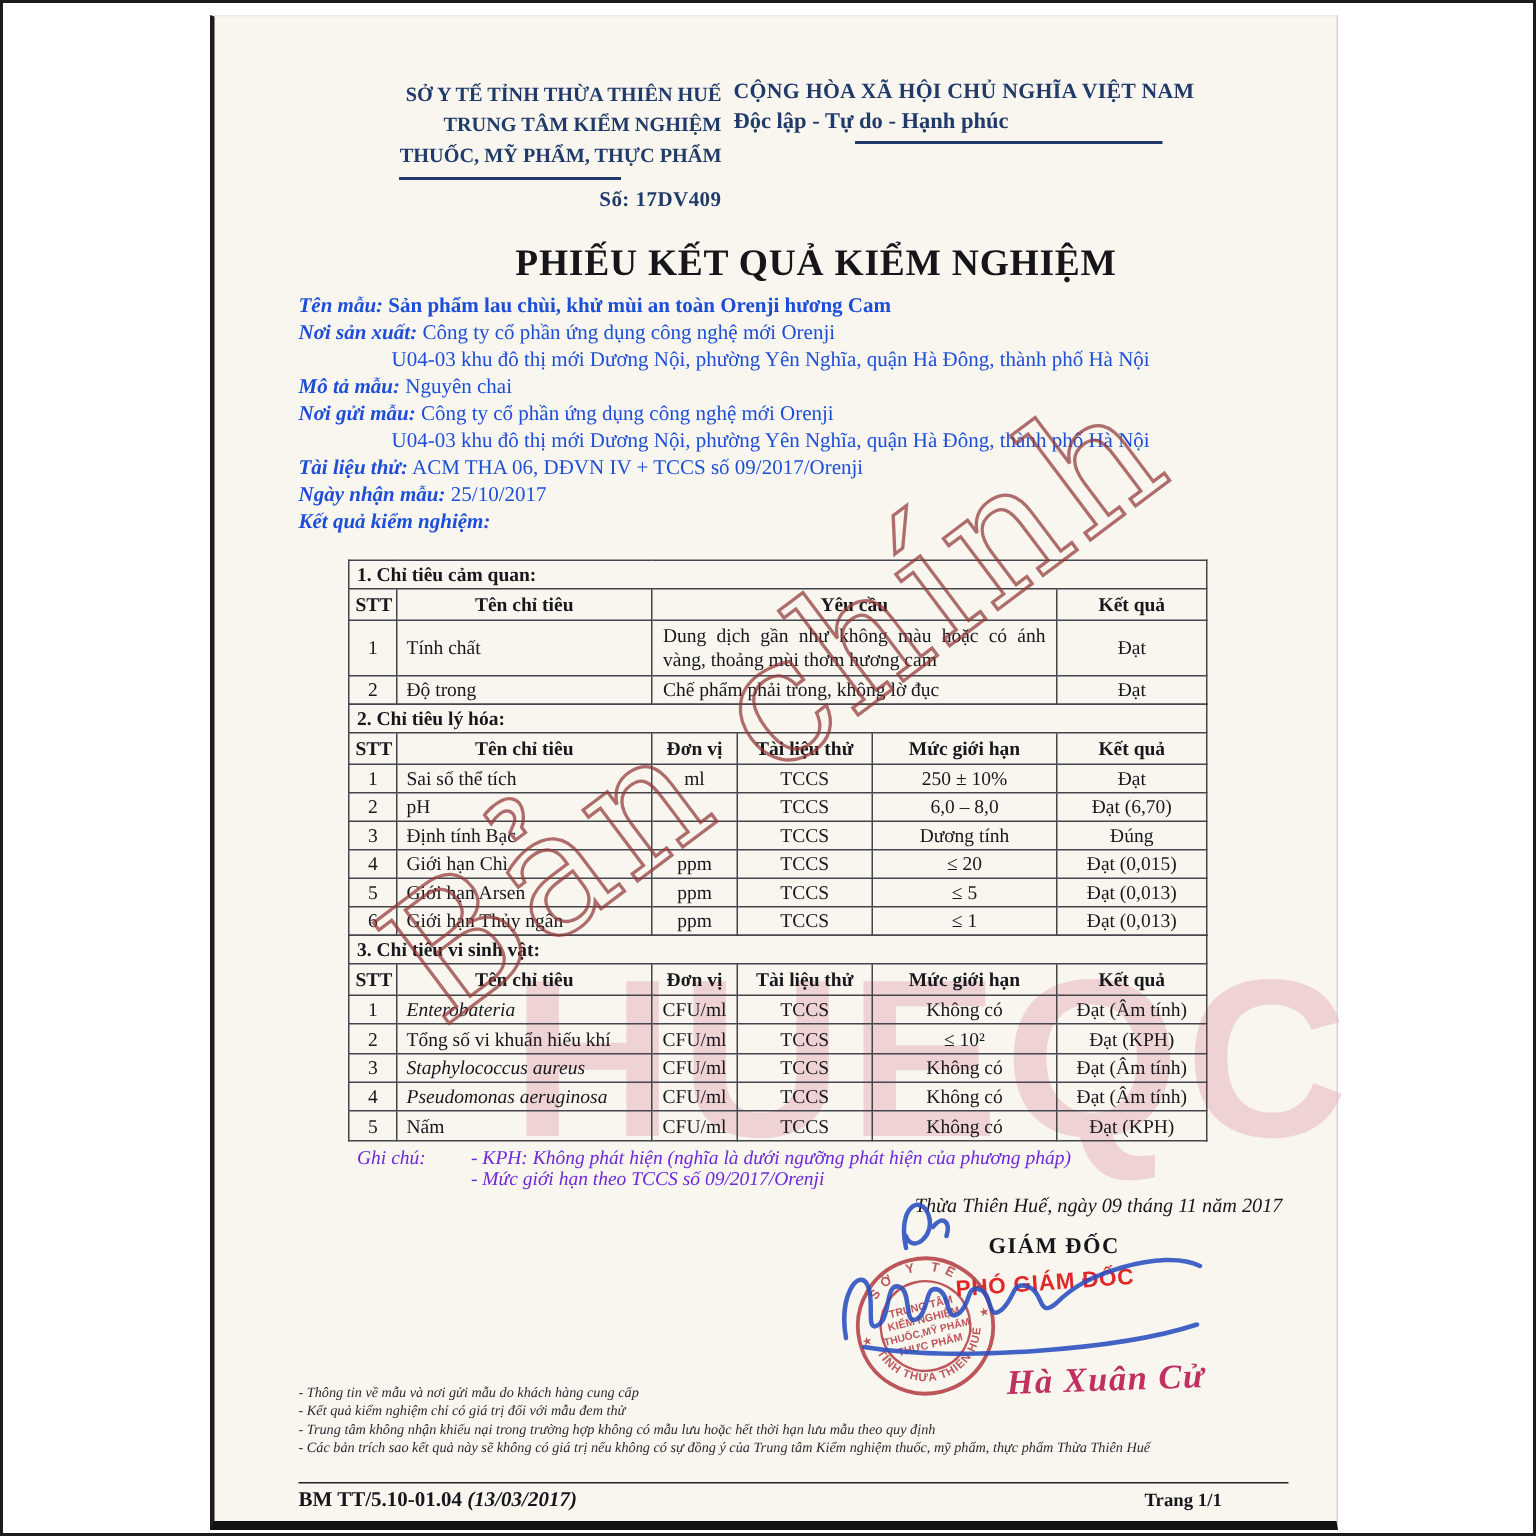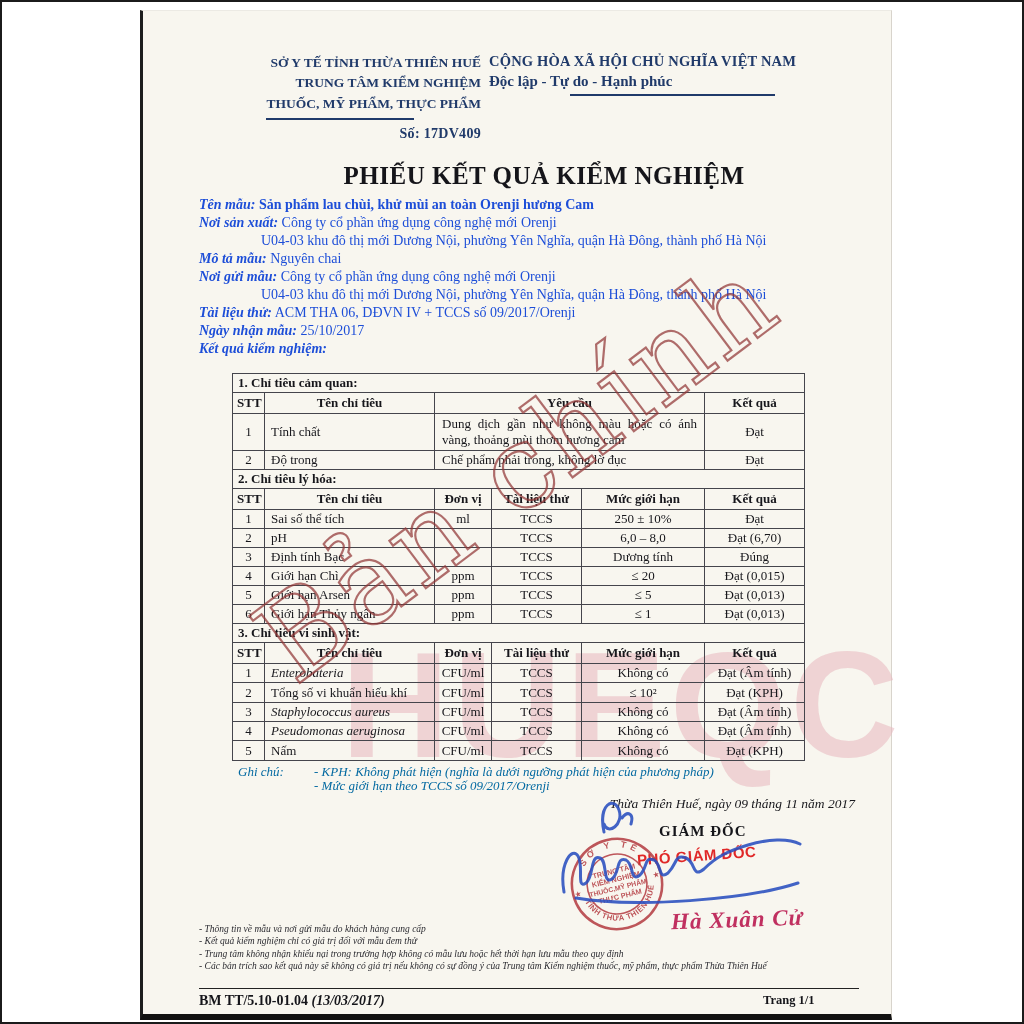--- a/index.html
+++ b/index.html
@@ -40,21 +40,21 @@
   .tbl tr.head{height:21px;}
   .tbl tr.head td{font-weight:bold;}
   .tbl tr.sec{height:19px;}
   .tbl tr.sec td{text-align:left;font-weight:bold;padding-left:5px;}
   .tbl tr.tall{height:37px;}
   .tbl td.name{text-align:left;padding-left:6px;}
   .tbl td.req{text-align:justify;padding:1px 7px;}
   .tbl td.it{font-style:italic;}
   .t3 tr{height:19.4px;}
   
-  .notes{display:flex;margin-top:4px;font-style:italic;font-size:13px;color:#0369a1;line-height:14.5px;}
+  .notes{display:flex;margin-top:4px;font-style:italic;font-size:13px;color:#6d28d9;line-height:14.5px;}
   .notes .nl{margin-left:39px;width:76px;}
   .dateline{margin-top:2px;text-align:right;font-style:italic;font-size:13.5px;color:#17171c;}
   
   .sig-area{position:absolute;left:0;top:0;width:752px;height:1010px;pointer-events:none;}
   .giamdoc{position:absolute;left:516px;top:812px;font-size:15px;font-weight:bold;color:#15151a;letter-spacing:1px;}
   .phogd{position:absolute;left:494px;top:836px;font-size:15px;font-weight:bold;color:#e02828;
          font-family:"Liberation Sans","DejaVu Sans",sans-serif;letter-spacing:.5px;transform:rotate(-4deg);}
   .signame{position:absolute;left:528px;top:896px;font-size:23px;font-weight:bold;font-style:italic;
            color:#c03060;transform:rotate(-2deg);letter-spacing:1px;}
   .stamp{position:absolute;left:425px;top:824px;width:98px;height:98px;opacity:.88;}

